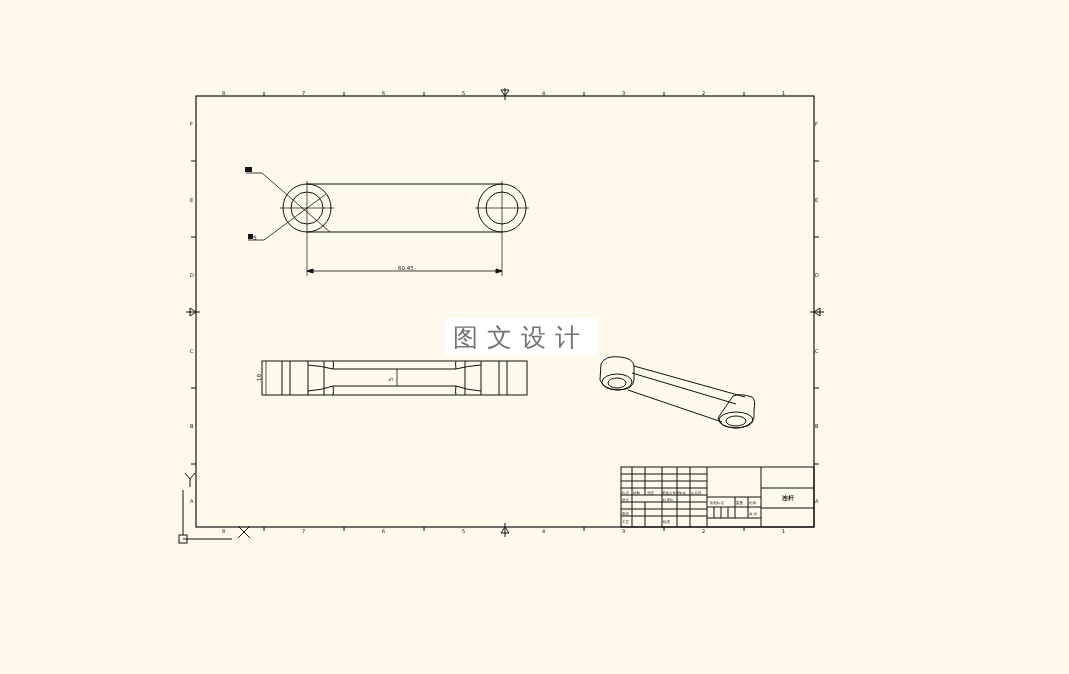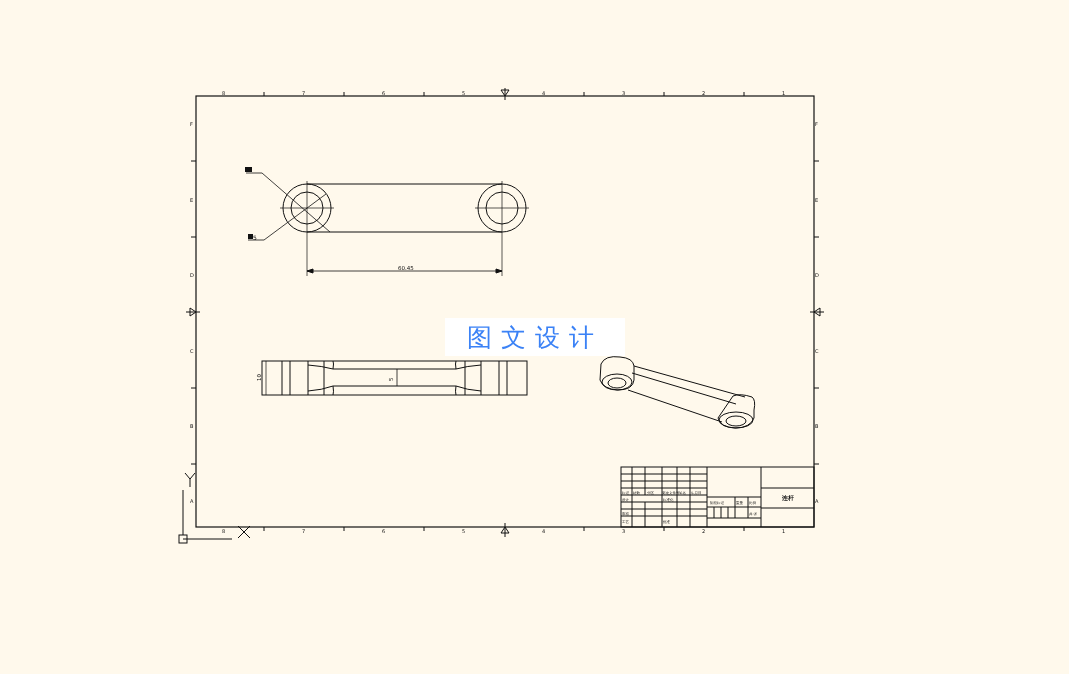--- a/index.html
+++ b/index.html
@@ -4,23 +4,23 @@
   <style>
     html, body { margin:0; padding:0; }
     body {
       width:1069px; height:674px; overflow:hidden;
       background:#FFF9EC;
       font-family:"DejaVu Sans", sans-serif;
       position:relative;
     }
     #canvas { position:absolute; left:0; top:0; width:1069px; height:674px; }
     .watermark {
-      position:absolute; left:445px; top:318px; width:180px; height:38px;
+      position:absolute; left:445px; top:318px; width:152px; height:38px;
       background:#FFFFFF; display:flex; align-items:center; justify-content:center;
-      font-family:"DejaVu Serif", serif; font-size:25px; letter-spacing:9px; color:#3b82f6;
+      font-family:"DejaVu Serif", serif; font-size:25px; letter-spacing:9px; color:#737373;
     }
     svg text { font-family:"DejaVu Sans", sans-serif; fill:#111; }
   </style>
 </head>
 <body>
 
 <svg id="canvas" viewBox="0 0 1069 674" xmlns="http://www.w3.org/2000/svg">
 
   <g stroke="#111" stroke-width="1.2" fill="none">
     <rect x="196" y="96" width="618" height="431"></rect>

